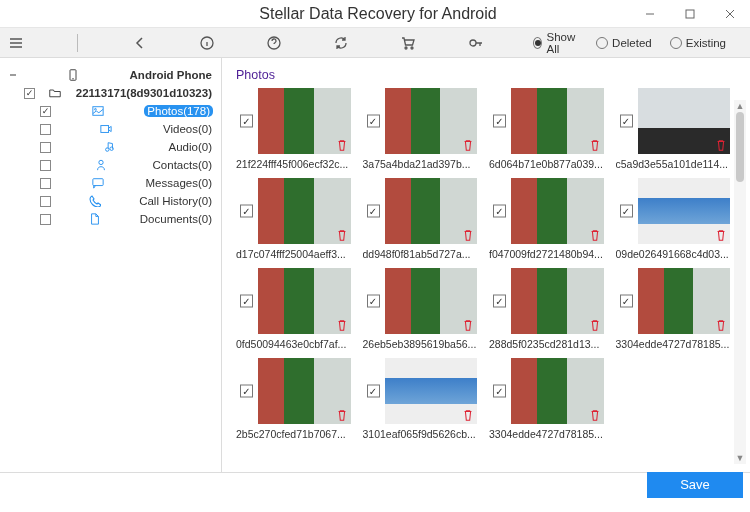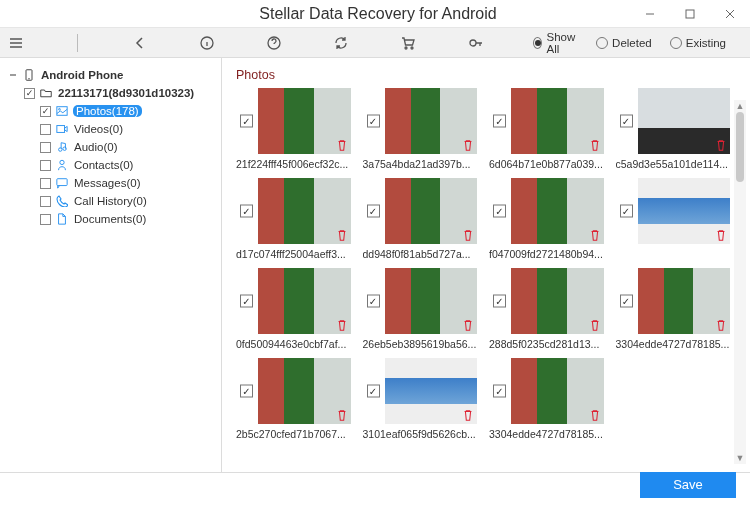--- a/index.html
+++ b/index.html
@@ -18,54 +18,54 @@
   .tbtn svg { width: 16px; height: 16px; }
   .tsep { width: 1px; height: 18px; background: #bbb; margin: 0 4px; }
   .toolbar .filters { margin-left: auto; display: flex; align-items: center; gap: 18px; padding-right: 18px; }
   .radio { display: flex; align-items: center; gap: 4px; font-size: 11.5px; color: #333; }
   .radio .dot { width: 12px; height: 12px; border: 1px solid #777; border-radius: 50%; display: inline-flex; align-items: center; justify-content: center; }
   .radio.checked .dot::after { content: ""; width: 6px; height: 6px; background: #333; border-radius: 50%; }
 
   
   .main { display: flex; height: calc(512px - 28px - 30px - 40px); }
   .sidebar { width: 222px; border-right: 1px solid #dcdcdc; padding: 8px 0; overflow: hidden; }
-  .tree-row { display: flex; align-items: center; height: 18px; padding: 0 8px; gap: 4px; font-size: 11.5px; white-space: nowrap; }
+  .tree-row { display: flex; align-items: center; height: 18px; padding: 0 8px; gap: 4px; font-size: 11.5px; white-space: nowrap; justify-content: space-between; }
   .tree-row .exp { width: 10px; height: 10px; display: inline-flex; align-items: center; justify-content: center; color: #666; }
   .tree-row .cb { width: 11px; height: 11px; border: 1px solid #888; display: inline-flex; align-items: center; justify-content: center; font-size: 9px; color: #333; background:#fff; line-height: 9px; }
   .tree-row .cb.checked::after { content: "✓"; }
   .tree-row .ico { width: 14px; height: 14px; display: inline-flex; align-items: center; justify-content: center; }
   .tree-row.lvl1 { padding-left: 24px; }
   .tree-row.lvl2 { padding-left: 40px; }
   .tree-row .label.selected { background: #2892f0; color: #fff; padding: 0 3px; border-radius: 5px; }
   .tree-row .label { padding: 0 1px; }
   .tree-row.root { font-weight: 600; }
 
   .content { flex: 1; display: flex; flex-direction: column; position: relative; }
-  .panel-title { padding: 10px 14px 6px 14px; font-size: 12.5px; color: #7f1d1d; }
+  .panel-title { padding: 10px 14px 6px 14px; font-size: 12.5px; color: #4c1d95; }
   .grid-wrap { flex: 1; overflow: hidden; position: relative; padding: 0 20px 0 14px; }
   .scrollbar { position: absolute; right: 4px; top: 42px; bottom: 8px; width: 12px; background: #f5f5f5; border-radius: 0; display:flex; flex-direction:column; align-items:center; }
   .scrollbar .arrow { height: 12px; width: 12px; color:#888; display:flex;align-items:center;justify-content:center;font-size:9px;}
   .scrollbar .track { flex:1; width:12px; position:relative;}
   .scrollbar .thumb { position:absolute; top:0; left:2px; width:8px; height:70px; background:#c9c9c9; border-radius:4px;}
 
   .grid { display: grid; grid-template-columns: repeat(4, 1fr); gap: 8px 12px; }
   .thumb-card { position: relative; }
   .thumb-img { width: 100%; height: 66px; background: linear-gradient(135deg,#b07a5a 0%,#b07a5a 25%,#2c6b2a 25%,#2c6b2a 55%,#bfcfc7 55%,#bfcfc7 100%); position: relative; }
   .thumb-img.monitor { background: linear-gradient(180deg,#d8dde0 0%,#d8dde0 60%,#2a2a2a 60%,#2a2a2a 100%); }
   .thumb-img.calendar { background: linear-gradient(180deg,#eee 0%,#eee 30%,#3d7fc9 30%,#6fa5d8 70%,#eee 70%); }
   .thumb-img.redwall { background: linear-gradient(90deg,#b24b3e 0%,#b24b3e 28%,#2f6e2d 28%,#2f6e2d 60%,#d0d7d3 60%); }
   .thumb-cb { position: absolute; left: 4px; top: 50%; transform: translateY(-50%); width: 13px; height: 13px; border: 1px solid #777; background: #fff; display: flex; align-items: center; justify-content: center; font-size: 10px; color: #333; }
   .thumb-cb::after { content: "✓"; }
   .thumb-body { position: relative; padding-left: 22px; }
   .thumb-trash { position: absolute; right: 3px; bottom: 3px; width: 12px; height: 12px; color: #d23; }
   .thumb-trash svg { width: 12px; height: 12px; }
   .thumb-name { font-size: 10.5px; color: #333; padding: 4px 0 0 0; white-space: nowrap; overflow: hidden; text-overflow: ellipsis; }
 
   
-  .footer { height: 24px; border-top: 1px solid #dcdcdc; display: flex; align-items: center; justify-content: flex-end; padding: 0 14px; }
+  .footer { height: 24px; border-top: 1px solid #dcdcdc; display: flex; align-items: center; justify-content: flex-end; padding: 0 7px; }
   .save-btn { background: #1f8af0; color: #fff; border: none; width: 96px; height: 26px; font-size: 13px; cursor: pointer; }
 
   
   .ico svg, .exp svg { width: 12px; height: 12px; }
   .blue { color: #2892f0; }
 </style>
 </head>
 <body>
 
 <div class="titlebar">
@@ -337,20 +337,21 @@
           </div>
           <div class="thumb-card">
             <div class="thumb-body">
               <span class="thumb-cb"></span>
               <div class="thumb-img calendar">
                 <span class="thumb-trash"><svg viewBox="0 0 12 14" fill="none" stroke="currentColor" stroke-width="1.2">
                     <path d="M2 3h8M4 3V2h4v1M3 3l1 10h4l1-10"></path>
                   </svg></span>
               </div>
             </div>
+            <div class="thumb-name">09de026491668c4d03...</div>
           </div>
           <div class="thumb-card">
             <div class="thumb-body">
               <span class="thumb-cb"></span>
               <div class="thumb-img redwall">
                 <span class="thumb-trash"><svg viewBox="0 0 12 14" fill="none" stroke="currentColor" stroke-width="1.2">
                     <path d="M2 3h8M4 3V2h4v1M3 3l1 10h4l1-10"></path>
                   </svg></span>
               </div>
             </div>

